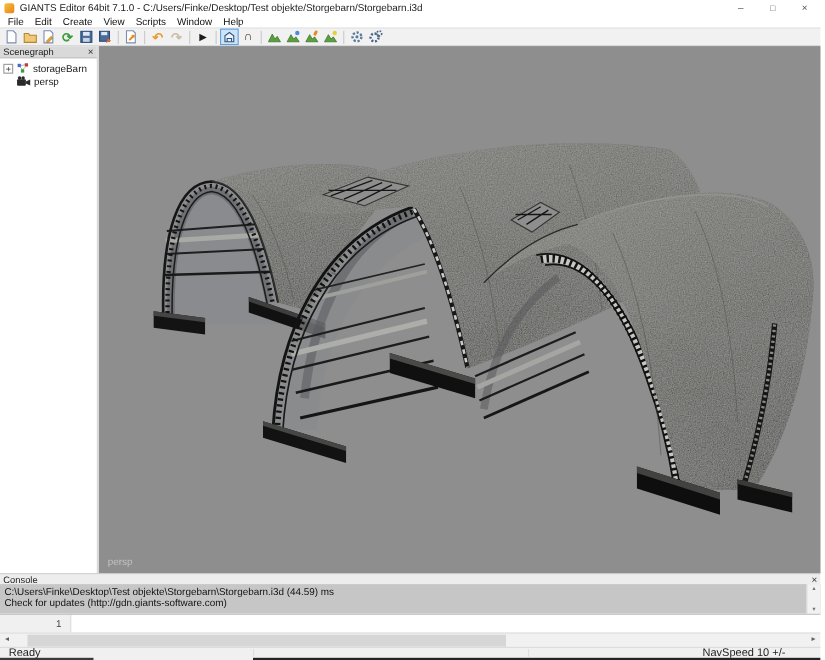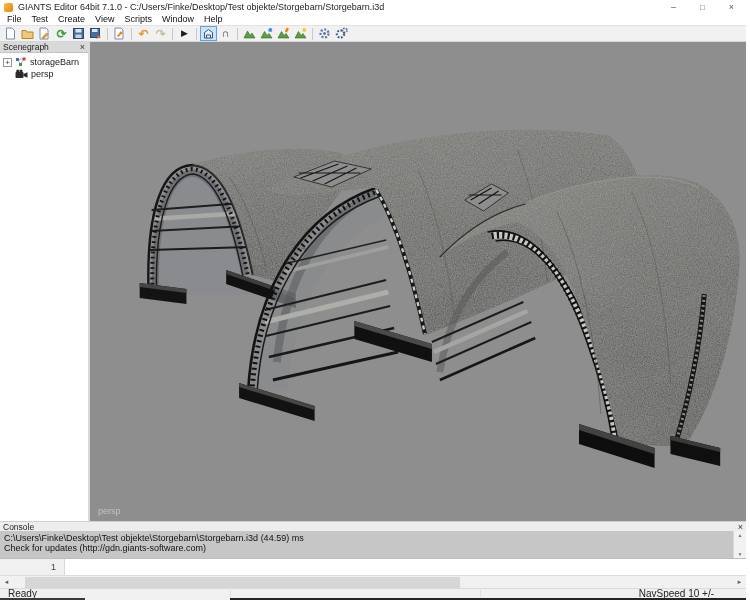--- a/index.html
+++ b/index.html
@@ -4,21 +4,21 @@
 <style>
 *{box-sizing:border-box;margin:0;padding:0}
 html,body{width:750px;height:600px}
 body{font-family:"Liberation Sans",sans-serif;background:#fff}
 .app{width:746px;height:600px;display:flex;flex-direction:column;background:#fff;font-size:9px;color:#1a1a1a;overflow:hidden;position:relative}
 .titlebar{height:14px;display:flex;align-items:center;background:#fff;padding-left:4px;flex:none}
 .appicon{width:9px;height:9px;background:linear-gradient(135deg,#f5c13a,#e8831a);border-radius:2px;margin-right:5px;flex:none}
 .title{flex:1;font-size:9px;color:#222;white-space:nowrap;overflow:hidden}
 .wbtn{width:29px;height:14px;display:flex;align-items:center;justify-content:center;color:#555;font-size:9px;flex:none;cursor:default}
 .wbtn .sq{font-size:8px}
-.menubar{height:11px;display:flex;background:#fff;padding-left:2px;flex:none}
+.menubar{height:11px;display:flex;align-items:center;background:#fff;padding-left:2px;flex:none}
 .mi{padding:0 5px;font-size:9px;color:#111}
 .toolbar{height:17px;background:#f1f1f1;border-top:1px solid #e2e2e2;border-bottom:1px solid #d6d6d6;display:flex;align-items:center;padding-left:2px;flex:none}
 .tbtn{width:17px;height:15px;display:flex;align-items:center;justify-content:center;border:1px solid transparent;flex:none}
 .tbtn.active{background:#cde3f7;border-color:#66a0dc}
 .tsep{width:1px;height:12px;background:#c9c9c9;margin:0 3px;flex:none}
 .glyph{font-size:11px;line-height:1}
 .g-reload{color:#3c9b3c;font-weight:bold;font-size:12px}
 .g-undo{color:#e89b2e;font-weight:bold;font-size:12px}
 .g-redo{color:#c9bda6;font-weight:bold;font-size:12px}
 .g-play{color:#1c1c1c;font-size:9px}
@@ -65,21 +65,21 @@
     <span class="title">GIANTS Editor 64bit 7.1.0 - C:/Users/Finke/Desktop/Test objekte/Storgebarn/Storgebarn.i3d</span>
     <span class="wbtn">–</span>
     <span class="wbtn">
         <span class="sq">□</span>
       </span>
     <span class="wbtn">×</span>
   </div>
 
   <div class="menubar">
     <span class="mi">File</span>
-    <span class="mi">Test</span>
+    <span class="mi">Edit</span>
     <span class="mi">Create</span>
     <span class="mi">View</span>
     <span class="mi">Scripts</span>
     <span class="mi">Window</span>
     <span class="mi">Help</span>
   </div>
 
   <div class="toolbar">
     <span class="tbtn">
         <svg width="13" height="13" viewBox="0 0 13 13">

